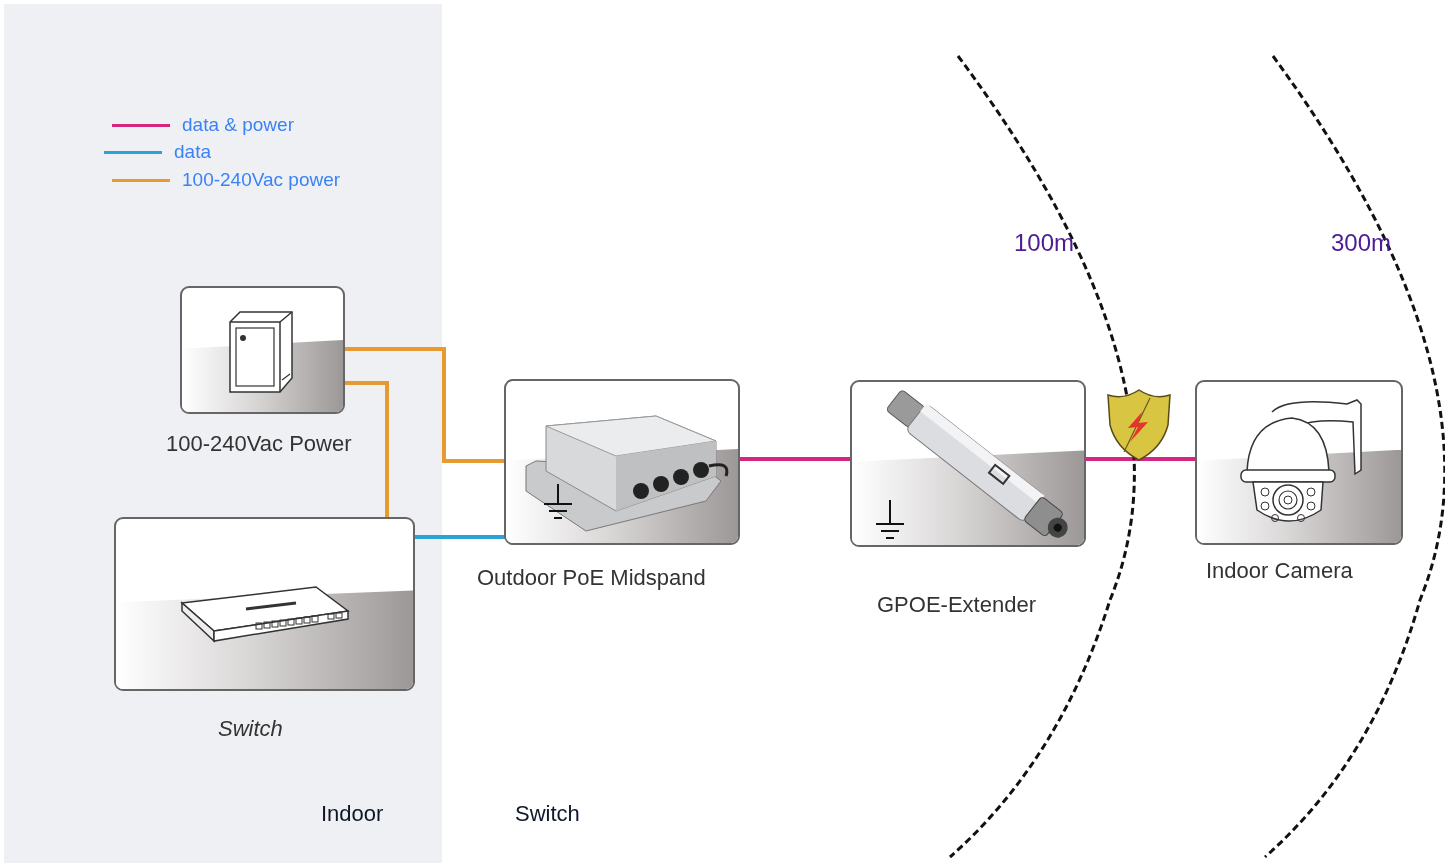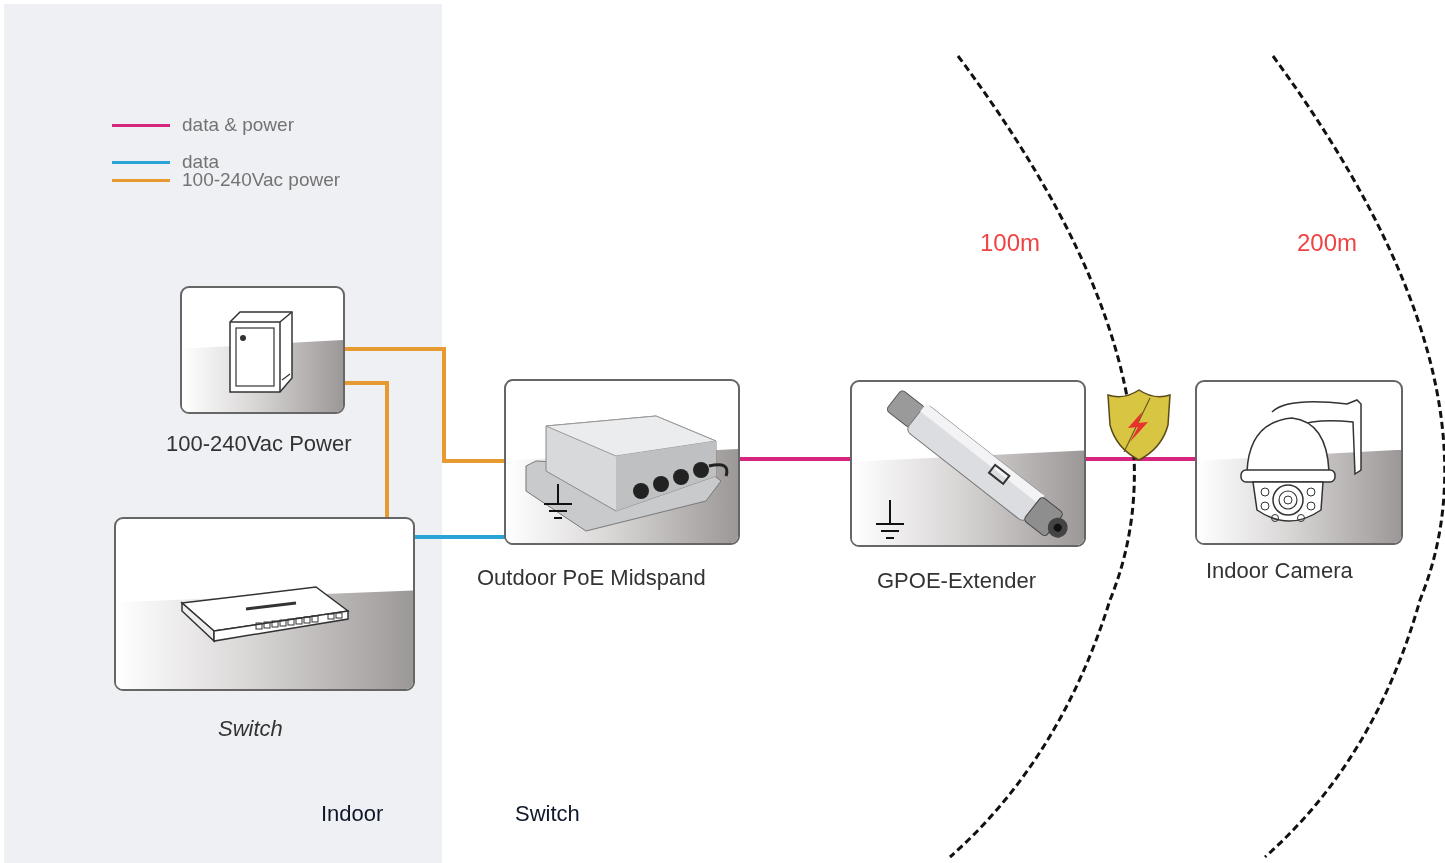--- a/index.html
+++ b/index.html
@@ -1,41 +1,41 @@
 <!DOCTYPE html>
 <html><head>
 <meta charset="utf-8">
 <style>
   html, body { margin:0; padding:0; }
   body { width:1445px; height:863px; position:relative; background:#ffffff; overflow:hidden;
          font-family:"Liberation Sans", sans-serif; color:#333; }
   .indoor-bg { position:absolute; left:4px; top:4px; width:438px; height:859px; background:#eff0f4; }
   svg.overlay { position:absolute; left:0; top:0; }
-  .legend-item { position:absolute; display:flex; align-items:center; font-size:19px; color:#737373; }
+  .legend-item { position:absolute; display:flex; align-items:center; font-size:19px; color:#3b82f6; }
   .legend-line { width:58px; height:3px; margin-right:12px; }
   .device { position:absolute; border:2px solid #666; border-radius:9px; overflow:hidden;
             background:#fff; box-sizing:border-box; }
   .device .shade { position:absolute; left:0; right:0; bottom:0; height:58%;
             background:linear-gradient(90deg, #ffffff 0%, #d9d6d6 45%, #9d9898 100%);
             clip-path:polygon(0 12%, 100% 0, 100% 100%, 0 100%); }
   .device svg { position:absolute; left:0; top:0; }
   .label { position:absolute; font-size:22px; color:#333; white-space:nowrap; }
-  .dist { position:absolute; font-size:24px; color:#ef4444; }
+  .dist { position:absolute; font-size:24px; color:#4c1d95;margin-left:34px; }
   .zone { position:absolute; font-size:22px; color:#0f172a; }
 </style>
 </head>
 <body>
 
 <div class="indoor-bg"></div>
 
 <div class="legend-item" style="left:112px; top:114px;">
   <span class="legend-line" style="background:#d6257f;"></span>
   <span>data &amp; power</span>
 </div>
-<div class="legend-item" style="left:112px; top:141px;margin-top:10px;">
+<div class="legend-item" style="left:104px; top:141px;">
   <span class="legend-line" style="background:#2aa3d6;"></span>
   <span>data</span>
 </div>
 <div class="legend-item" style="left:112px; top:169px;">
   <span class="legend-line" style="background:#e69a30;"></span>
   <span>100-240Vac power</span>
 </div>
 
 <svg class="overlay" width="1445" height="863">
 
@@ -128,21 +128,21 @@
       <circle cx="228" cy="79" r="4" fill="#111"></circle>
     </g>
     <g stroke="#111" stroke-width="2">
       <line x1="38" y1="118" x2="38" y2="142"></line>
       <line x1="24" y1="142" x2="52" y2="142"></line>
       <line x1="29" y1="149" x2="47" y2="149"></line>
       <line x1="34" y1="156" x2="42" y2="156"></line>
     </g>
   </svg>
 </div>
-<div class="label" style="left:877px; top:568px;text-align:center;">GPOE-Extender</div>
+<div class="label" style="left:877px; top:592px;text-align:center;">GPOE-Extender</div>
 
 <div class="device" style="left:1195px; top:380px; width:208px; height:165px;">
   <div class="shade"></div>
   <svg width="208" height="165">
     <path d="M75,30 Q90,15 150,22 L160,18 L164,22 L164,88 L158,92 L156,40 Q120,36 100,44" fill="#fff" stroke="#333" stroke-width="1.5"></path>
     <path d="M50,90 Q52,40 95,36 Q130,40 132,90 Z" fill="#fff" stroke="#333" stroke-width="1.5"></path>
     <rect x="44" y="88" width="94" height="12" rx="5" fill="#fff" stroke="#333" stroke-width="1.5"></rect>
     <path d="M56,100 L126,100 L124,128 Q92,150 60,128 Z" fill="#fff" stroke="#333" stroke-width="1.5"></path>
     <circle cx="91" cy="118" r="15" fill="#fff" stroke="#333" stroke-width="1.5"></circle>
     <circle cx="91" cy="118" r="9" fill="none" stroke="#333" stroke-width="1.2"></circle>
@@ -151,16 +151,16 @@
       <circle cx="114" cy="110" r="4" fill="none" stroke="#333"></circle>
     <circle cx="68" cy="124" r="4" fill="none" stroke="#333"></circle>
       <circle cx="114" cy="124" r="4" fill="none" stroke="#333"></circle>
     <circle cx="78" cy="136" r="3.5" fill="none" stroke="#333"></circle>
       <circle cx="104" cy="136" r="3.5" fill="none" stroke="#333"></circle>
   </svg>
 </div>
 <div class="label" style="left:1206px; top:558px;">Indoor Camera</div>
 
 <div class="dist" style="left:980px; top:229px;">100m</div>
-<div class="dist" style="left:1297px; top:229px;">200m</div>
+<div class="dist" style="left:1297px; top:229px;">300m</div>
 
 <div class="zone" style="left:321px; top:801px;">Indoor</div>
 <div class="zone" style="left:515px; top:801px;">Switch</div>
 
 </body></html>

